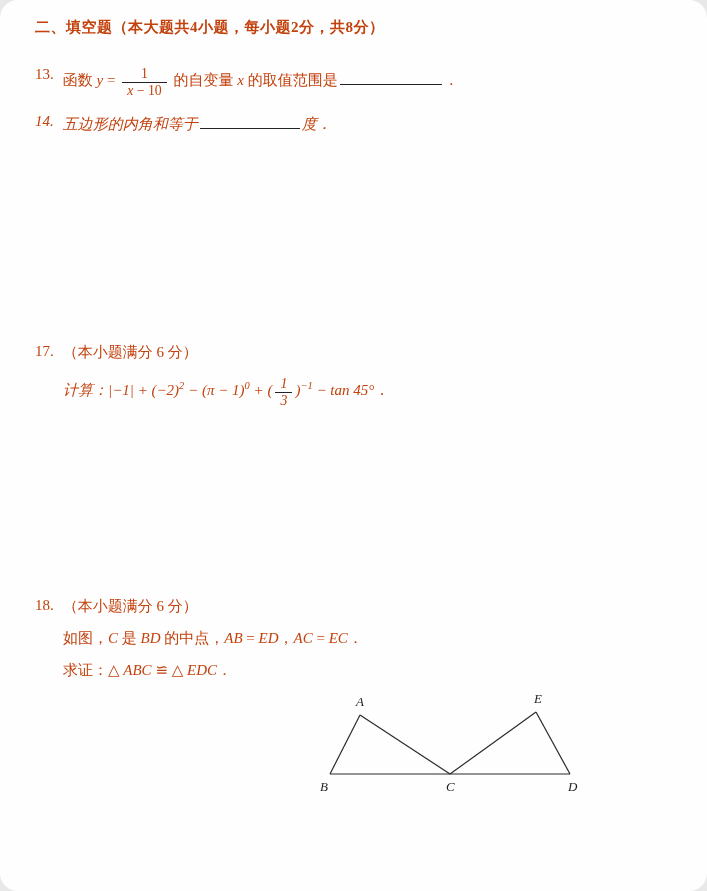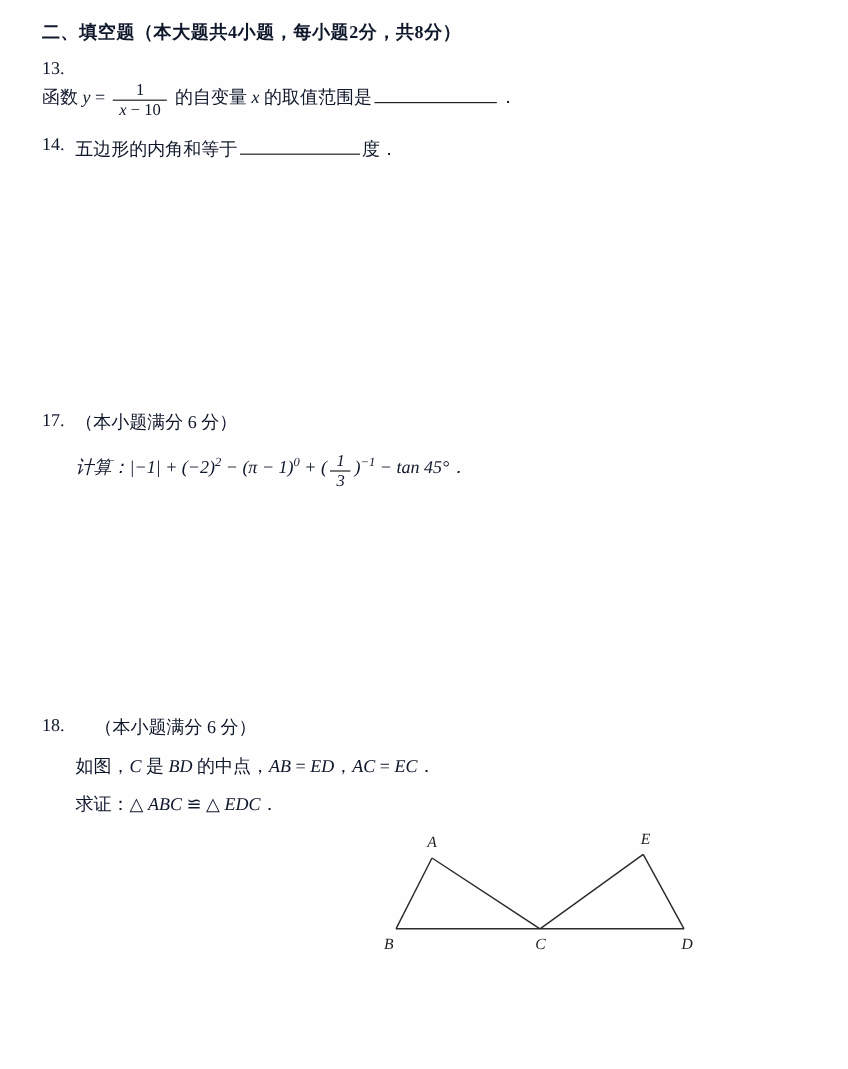--- a/index.html
+++ b/index.html
@@ -1,24 +1,25 @@
 <!DOCTYPE html>
 <html><head>
 <meta charset="utf-8">
 <style>
   html,body{margin:0;padding:0;background:#e8e8e8;}
   .page{
     position:relative;
     width:707px;height:891px;
     margin:0 auto;
     background:#fefefe;
-    color:#0f172a;
+    color:#c2410c;
     font-family:"Liberation Serif","DejaVu Serif",serif;
     font-size:15px;
     overflow:hidden;
+    border-radius:18px;
   }
   .sec{position:absolute;font-weight:bold;letter-spacing:0.5px;}
   .q{position:absolute;left:35px;display:flex;align-items:flex-start;}
   .qno{flex:0 0 auto;margin-right:9px;}
   .qtext{display:inline-block;}
   .wrapblock{width:612px;line-height:2.1;}
   .frac{display:inline-block;text-align:center;vertical-align:-0.75em;line-height:1.15;font-size:0.92em;margin:0 3px;}
   .frac .num{display:block;padding:0 5px;border-bottom:1px solid #222;}
   .frac .den{display:block;padding:0 5px;}
   sup{font-size:0.7em;}
@@ -30,40 +31,40 @@
   .figure text{font-family:"Liberation Serif","DejaVu Serif",serif;font-style:italic;font-size:13px;fill:#1e1e1e;}
   .figure line{stroke:#2a2a2a;stroke-width:1.2;}
 </style>
 </head>
 <body>
 
 <div class="page">
 
   <div class="sec" style="left:35px;top:18px;">二、填空题（本大题共4小题，每小题2分，共8分）</div>
 
-  <div class="q" style="top:50px;flex-direction:column;">
+  <div class="q" style="top:66px;">
     <span class="qno">13.</span>
     <span class="qtext">函数 <i>y</i> = <span class="frac"><span class="num">1</span><span class="den"><i>x</i> − 10</span></span> 的自变量 <i>x</i> 的取值范围是<span class="blank b13"></span>．</span>
   </div>
 
-  <div class="q" style="top:113px;">
+  <div class="q" style="top:113px;font-style:italic;">
     <span class="qno">14.</span>
     <span class="qtext">五边形的内角和等于<span class="blank b14"></span>度．</span>
   </div>
 
 
 
 
   <div class="q" style="top:343px;justify-content:center;">
     <span class="qno">17.</span>
     <span class="qtext">（本小题满分 6 分）</span>
   </div>
   <div style="position:absolute;left:63px;top:376px;font-style:italic;">计算：<span>|</span>−1<span>|</span> + (−2)<sup>2</sup> − (π − 1)<sup>0</sup> + (<span class="frac"><span class="num">1</span><span class="den">3</span></span>)<sup>−1</sup> − tan 45°．</div>
 
-  <div class="q" style="top:597px;gap:16px;">
+  <div class="q" style="top:597px;">
     <span class="qno">18.</span>
     <span class="qtext">（本小题满分 6 分）</span>
   </div>
   <div style="position:absolute;left:63px;top:629px;">如图，<i>C</i> 是 <i>BD</i> 的中点，<i>AB</i> = <i>ED</i>，<i>AC</i> = <i>EC</i>．</div>
   <div style="position:absolute;left:63px;top:661px;">求证：△ <i>ABC</i> ≌ △ <i>EDC</i>．</div>
 
   <div class="figure">
     <svg viewBox="0 0 290 110">
 
       <line x1="22" y1="84" x2="262" y2="84"></line>

